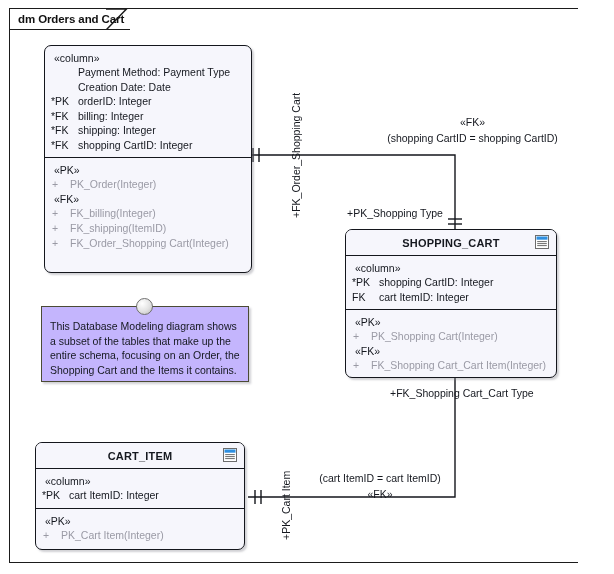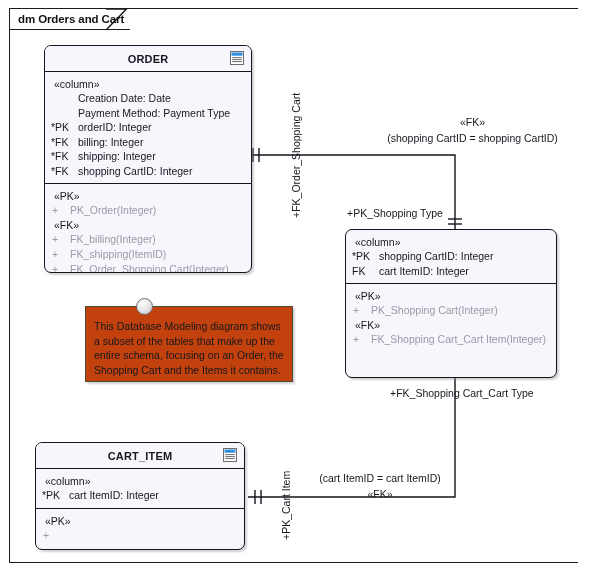--- a/index.html
+++ b/index.html
@@ -151,24 +151,23 @@
     flex: 0 0 22px;
     text-align: left;
     padding-left: 4px;
     box-sizing: border-box;
   }
 
   
   .note {
     position: absolute;
     box-sizing: border-box;
-    background: #c2410c;
+    background: #c4b5fd;
     border: 1.1px solid #4b4b35;
     box-shadow: 2px 2px 2px rgba(140,140,150,0.40);
-    margin-left: 44px;
   }
   .note-text {
     font-size: 10.5px;
     line-height: 14.6px;
     color: #15181f;
     padding: 12px 8px 6px 8px;
   }
   .note-pin {
     position: absolute;
     width: 17px;
@@ -231,84 +230,84 @@
       <line x1="448" y1="224" x2="462" y2="224"></line>
 
       <path d="M455,378 L455,497 L248,497"></path>
 
       <line x1="255" y1="490" x2="255" y2="504"></line>
       <line x1="261" y1="490" x2="261" y2="504"></line>
     </g>
   </svg>
 
   <div class="entity" id="order-box" style="left:44px; top:45px; width:208px; height:228px;">
+
+    <div class="compartment">
+      <div class="stereotype">«column»</div>
+      <div class="attr">
+        <span class="key"></span>
+        <span class="nm">Payment Method: Payment Type</span>
+      </div>
+      <div class="attr">
+        <span class="key"></span>
+        <span class="nm">Creation Date: Date</span>
+      </div>
+      <div class="attr">
+        <span class="key">*PK</span>
+        <span class="nm">orderID: Integer</span>
+      </div>
+      <div class="attr">
+        <span class="key">*FK</span>
+        <span class="nm">billing: Integer</span>
+      </div>
+      <div class="attr">
+        <span class="key">*FK</span>
+        <span class="nm">shipping: Integer</span>
+      </div>
+      <div class="attr">
+        <span class="key">*FK</span>
+        <span class="nm">shopping CartID: Integer</span>
+      </div>
+    </div>
+
+    <div class="compartment">
+      <div class="stereotype">«PK»</div>
+      <div class="op">
+        <span class="vis">+</span>
+        <span>PK_Order(Integer)</span>
+      </div>
+      <div class="stereotype">«FK»</div>
+      <div class="op">
+        <span class="vis">+</span>
+        <span>FK_billing(Integer)</span>
+      </div>
+      <div class="op">
+        <span class="vis">+</span>
+        <span>FK_shipping(ItemID)</span>
+      </div>
+      <div class="op">
+        <span class="vis">+</span>
+        <span>FK_Order_Shopping Cart(Integer)</span>
+      </div>
+    </div>
+  </div>
+
+  <div class="entity" id="cart-box" style="left:345px; top:229px; width:212px; height:149px;">
     <div class="entity-header">
-      <span class="entity-title">ORDER</span>
+      <span class="entity-title">SHOPPING_CART</span>
       <span class="entity-icon">
         <svg width="14" height="14" viewBox="0 0 14 14">
           <rect x="0.5" y="0.5" width="13" height="13" fill="#ffffff" stroke="#6c6c6c" stroke-width="1"></rect>
           <rect x="1.5" y="1.5" width="11" height="3.2" fill="#2f8fe0"></rect>
           <line x1="2.2" y1="6.6" x2="11.8" y2="6.6" stroke="#6c6c6c" stroke-width="1"></line>
           <line x1="2.2" y1="8.6" x2="11.8" y2="8.6" stroke="#6c6c6c" stroke-width="1"></line>
           <line x1="2.2" y1="10.6" x2="11.8" y2="10.6" stroke="#6c6c6c" stroke-width="1"></line>
         </svg>
       </span>
     </div>
-
-    <div class="compartment">
-      <div class="stereotype">«column»</div>
-      <div class="attr">
-        <span class="key"></span>
-        <span class="nm">Creation Date: Date</span>
-      </div>
-      <div class="attr">
-        <span class="key"></span>
-        <span class="nm">Payment Method: Payment Type</span>
-      </div>
-      <div class="attr">
-        <span class="key">*PK</span>
-        <span class="nm">orderID: Integer</span>
-      </div>
-      <div class="attr">
-        <span class="key">*FK</span>
-        <span class="nm">billing: Integer</span>
-      </div>
-      <div class="attr">
-        <span class="key">*FK</span>
-        <span class="nm">shipping: Integer</span>
-      </div>
-      <div class="attr">
-        <span class="key">*FK</span>
-        <span class="nm">shopping CartID: Integer</span>
-      </div>
-    </div>
-
-    <div class="compartment">
-      <div class="stereotype">«PK»</div>
-      <div class="op">
-        <span class="vis">+</span>
-        <span>PK_Order(Integer)</span>
-      </div>
-      <div class="stereotype">«FK»</div>
-      <div class="op">
-        <span class="vis">+</span>
-        <span>FK_billing(Integer)</span>
-      </div>
-      <div class="op">
-        <span class="vis">+</span>
-        <span>FK_shipping(ItemID)</span>
-      </div>
-      <div class="op">
-        <span class="vis">+</span>
-        <span>FK_Order_Shopping Cart(Integer)</span>
-      </div>
-    </div>
-  </div>
-
-  <div class="entity" id="cart-box" style="left:345px; top:229px; width:212px; height:149px;">
 
     <div class="compartment">
       <div class="stereotype">«column»</div>
       <div class="attr">
         <span class="key">*PK</span>
         <span class="nm">shopping CartID: Integer</span>
       </div>
       <div class="attr">
         <span class="key">FK</span>
         <span class="nm">cart ItemID: Integer</span>
@@ -348,20 +347,21 @@
       <div class="attr">
         <span class="key">*PK</span>
         <span class="nm">cart ItemID: Integer</span>
       </div>
     </div>
 
     <div class="compartment">
       <div class="stereotype">«PK»</div>
       <div class="op">
         <span class="vis">+</span>
+        <span>PK_Cart Item(Integer)</span>
       </div>
     </div>
   </div>
 
   <div class="note" style="left:41px; top:306px; width:208px; height:76px;">
     <div class="note-text">This Database Modeling diagram shows a subset of the tables that make up the entire schema, focusing on an Order, the Shopping Cart and the Items it contains.</div>
   </div>
   <div class="note-pin" style="left:136px; top:298px;"></div>
 
   <div class="conn-label rot" style="left:290px; top:218px;">+FK_Order_Shopping Cart</div>

